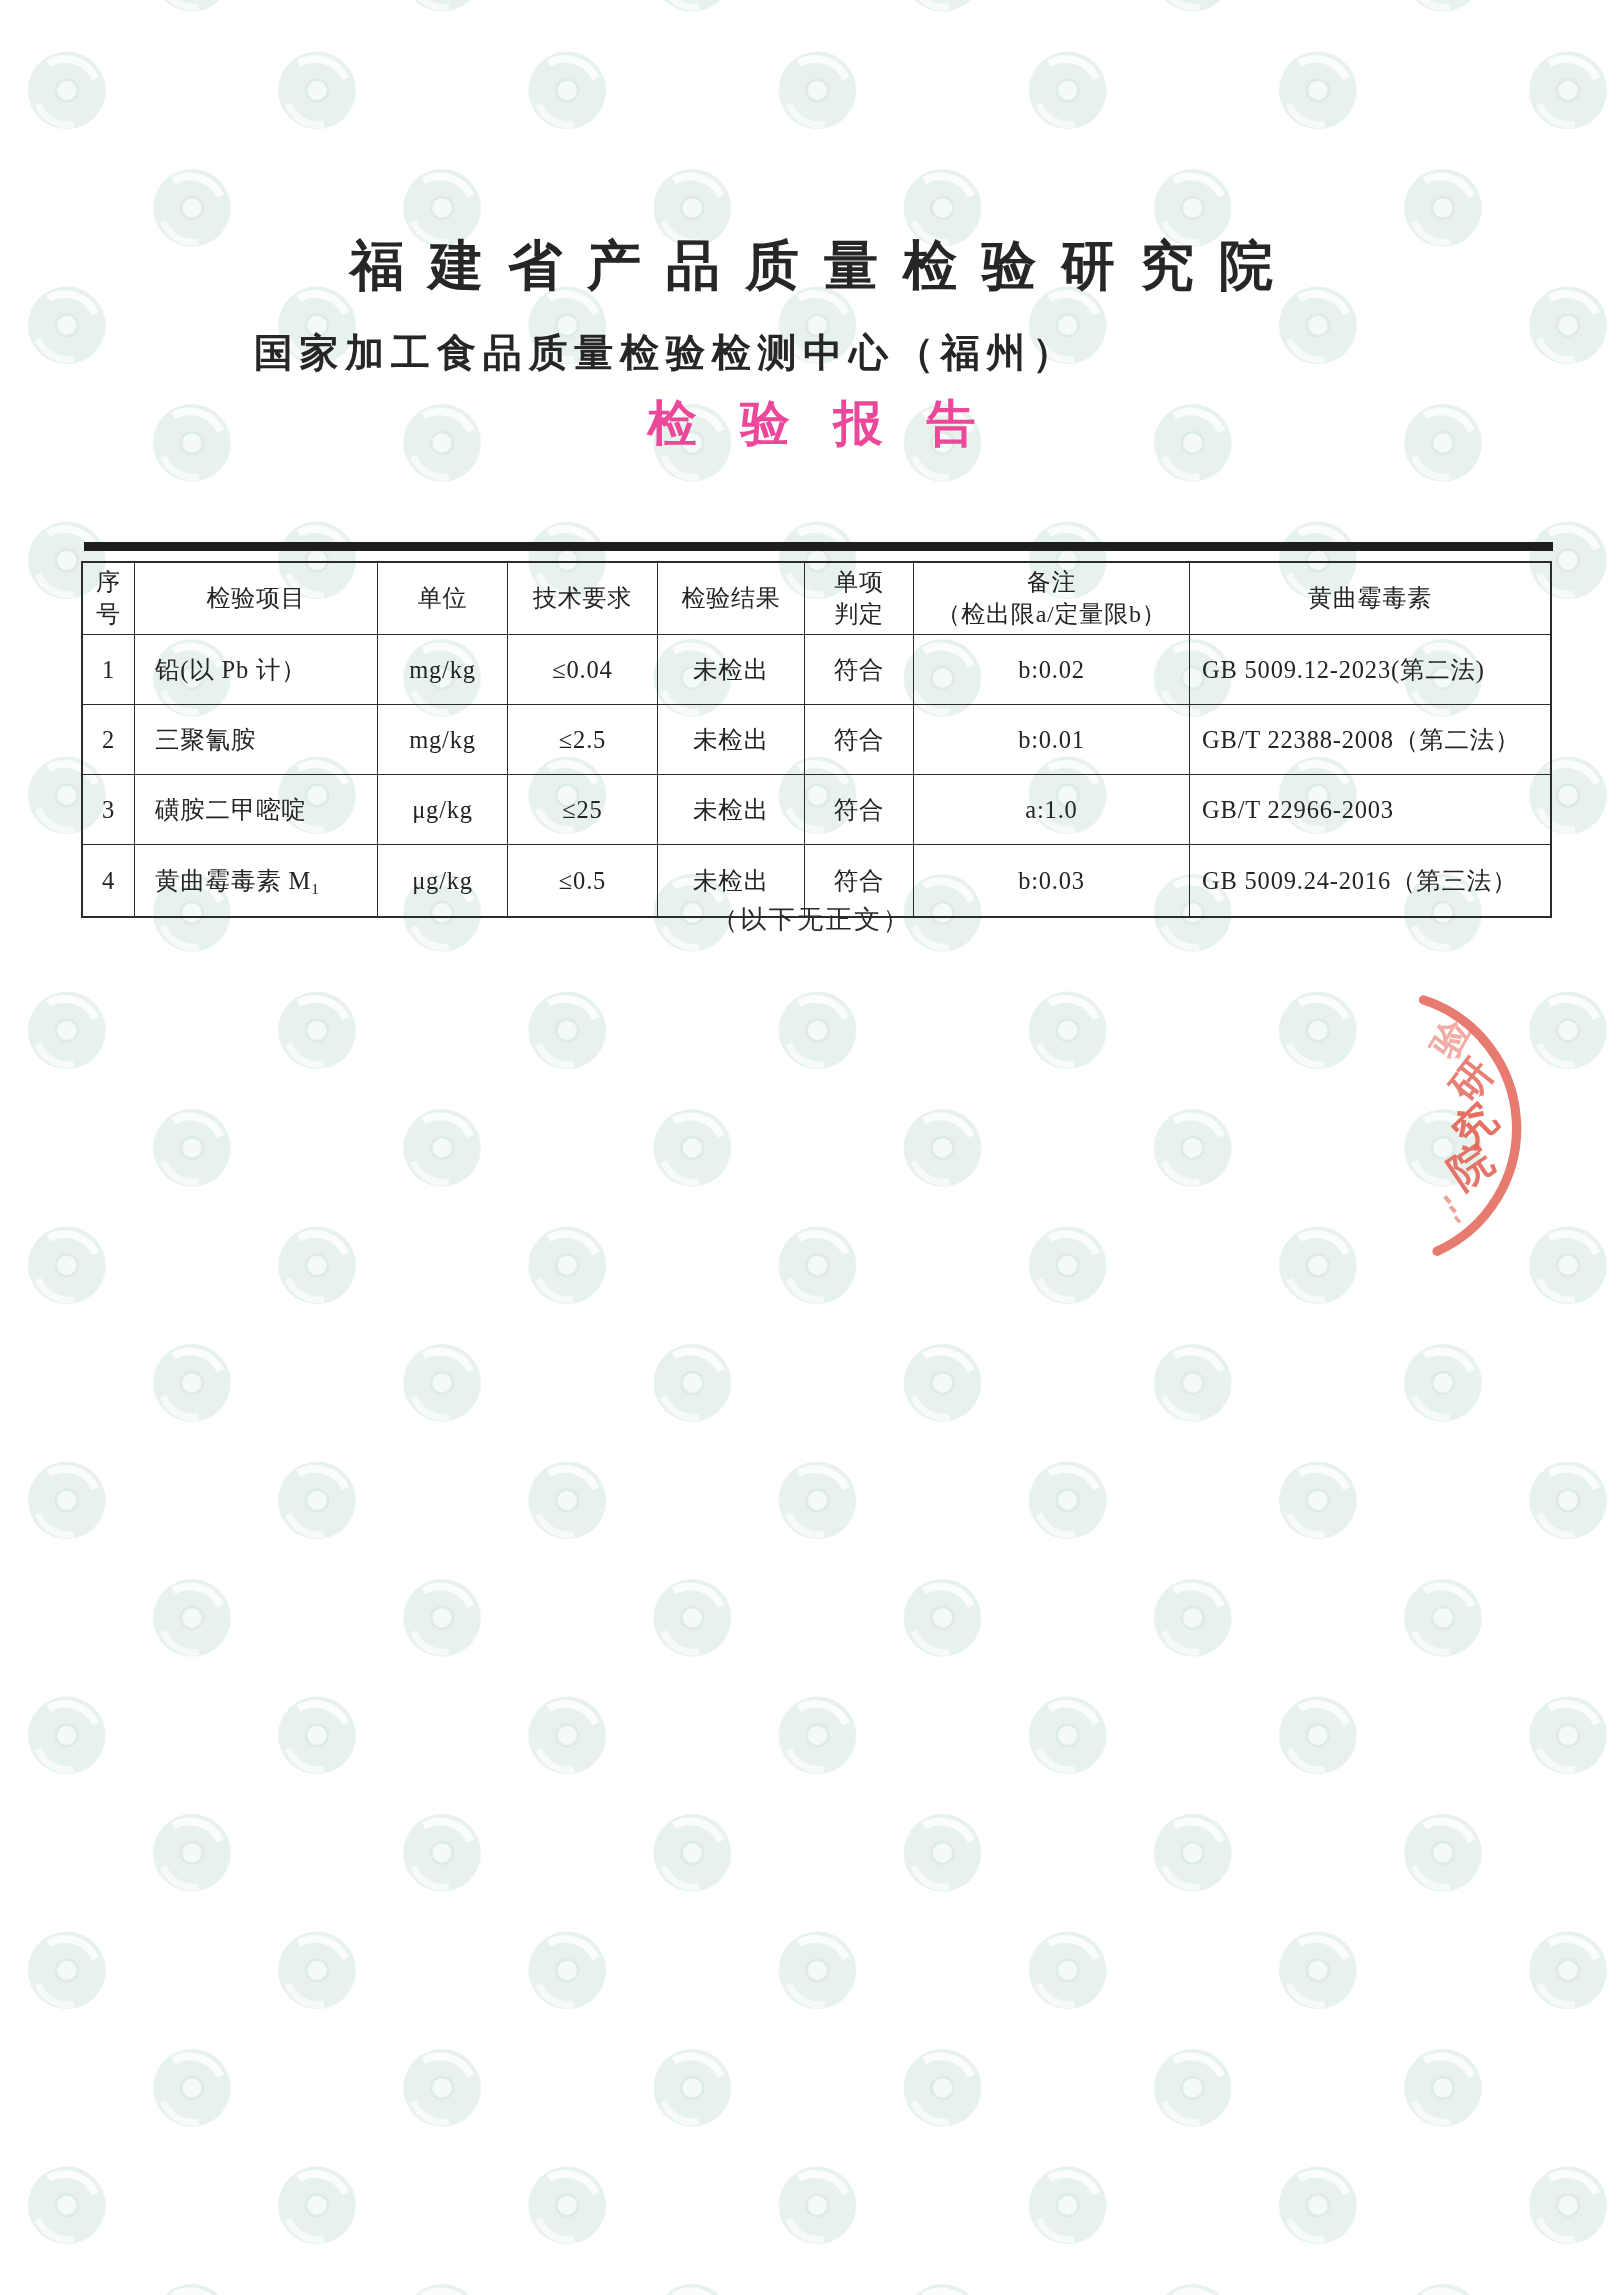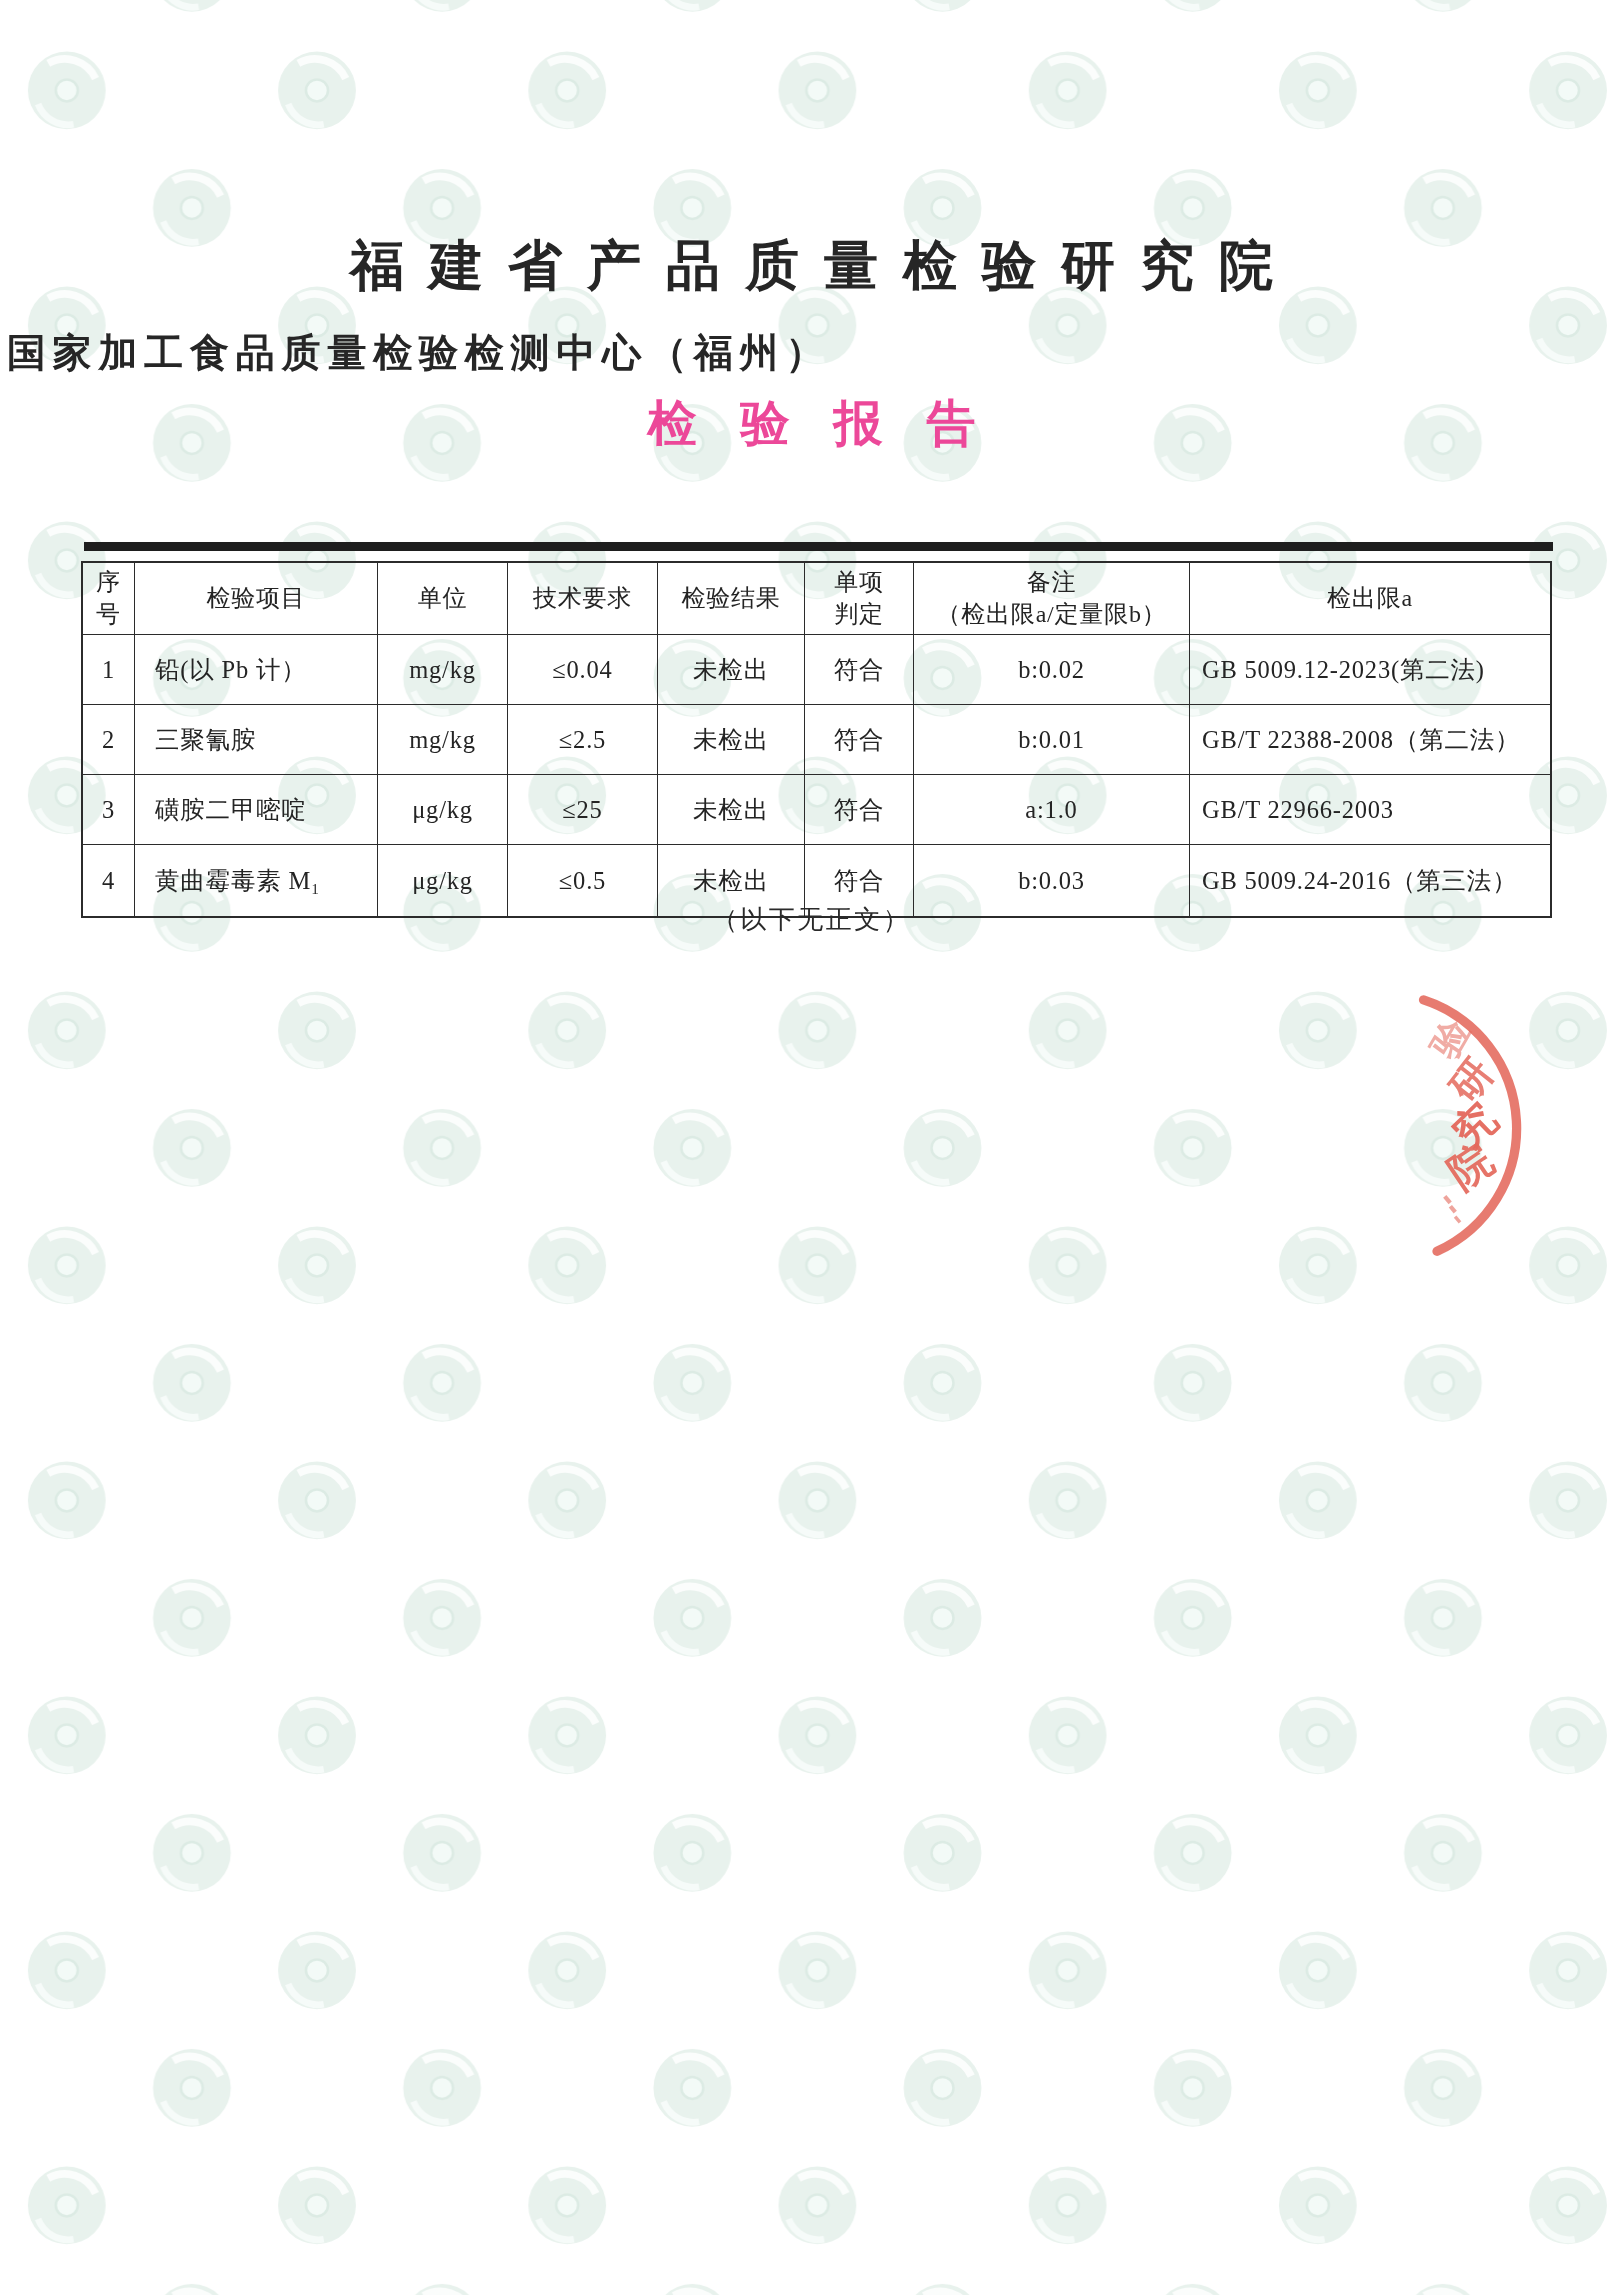--- a/index.html
+++ b/index.html
@@ -14,21 +14,21 @@
   .wm-layer{position:absolute;left:0;top:0;z-index:0;}
   .content{position:absolute;left:0;top:0;width:1623px;height:2295px;z-index:1;}
 
   .doc-title{
     position:absolute;top:230px;left:0;width:1623px;
     text-align:center;font-size:54px;font-weight:bold;
     letter-spacing:25px;text-indent:25px;color:#262626;white-space:nowrap;
   }
   .doc-subtitle{
     position:absolute;top:326px;left:0;width:1325px;
-    font-size:39px;font-weight:bold;
+    text-align:center;font-size:39px;font-weight:bold;
     letter-spacing:6.8px;text-indent:6.8px;color:#262626;white-space:nowrap;
   }
   .doc-heading{
     position:absolute;top:391px;left:0;width:1623px;
     text-align:center;font-size:49px;font-weight:bold;
     letter-spacing:44px;text-indent:44px;color:#ec4899;white-space:nowrap;
   }
 
   .meta-row{position:absolute;top:502px;left:0;width:1623px;height:39px;font-size:25px;color:#2a2a2a;}
   .report-no-group{position:absolute;left:120px;top:0;white-space:nowrap;}
@@ -109,21 +109,21 @@
         <div class="cell hdr">序
 号</div>
         <div class="cell hdr">检验项目</div>
         <div class="cell hdr">单位</div>
         <div class="cell hdr">技术要求</div>
         <div class="cell hdr">检验结果</div>
         <div class="cell hdr">单项
 判定</div>
         <div class="cell hdr">备注
 （检出限a/定量限b）</div>
-        <div class="cell hdr lastcol">检出限a</div>
+        <div class="cell hdr lastcol">黄曲霉毒素</div>
       </div>
 
       <div class="trow">
         <div class="cell">1</div>
         <div class="cell left">铅(以 Pb 计）</div>
         <div class="cell">mg/kg</div>
         <div class="cell">≤0.04</div>
         <div class="cell">未检出</div>
         <div class="cell">符合</div>
         <div class="cell">b:0.02</div>

